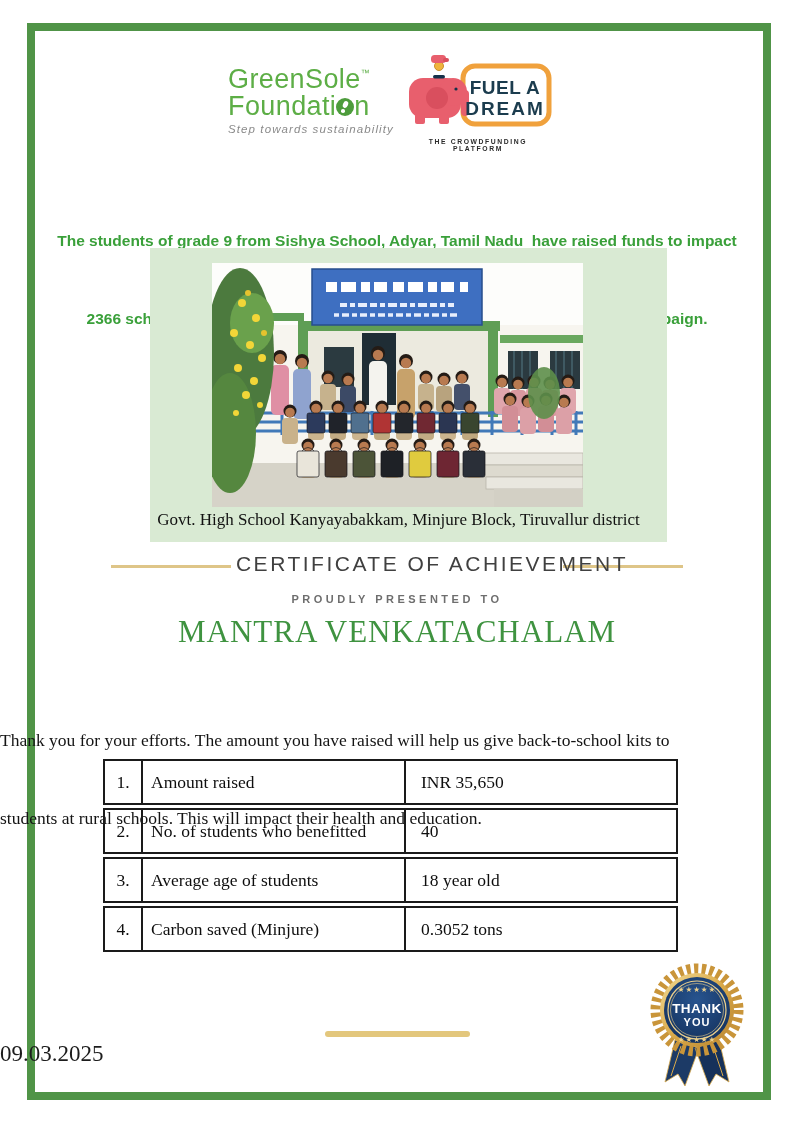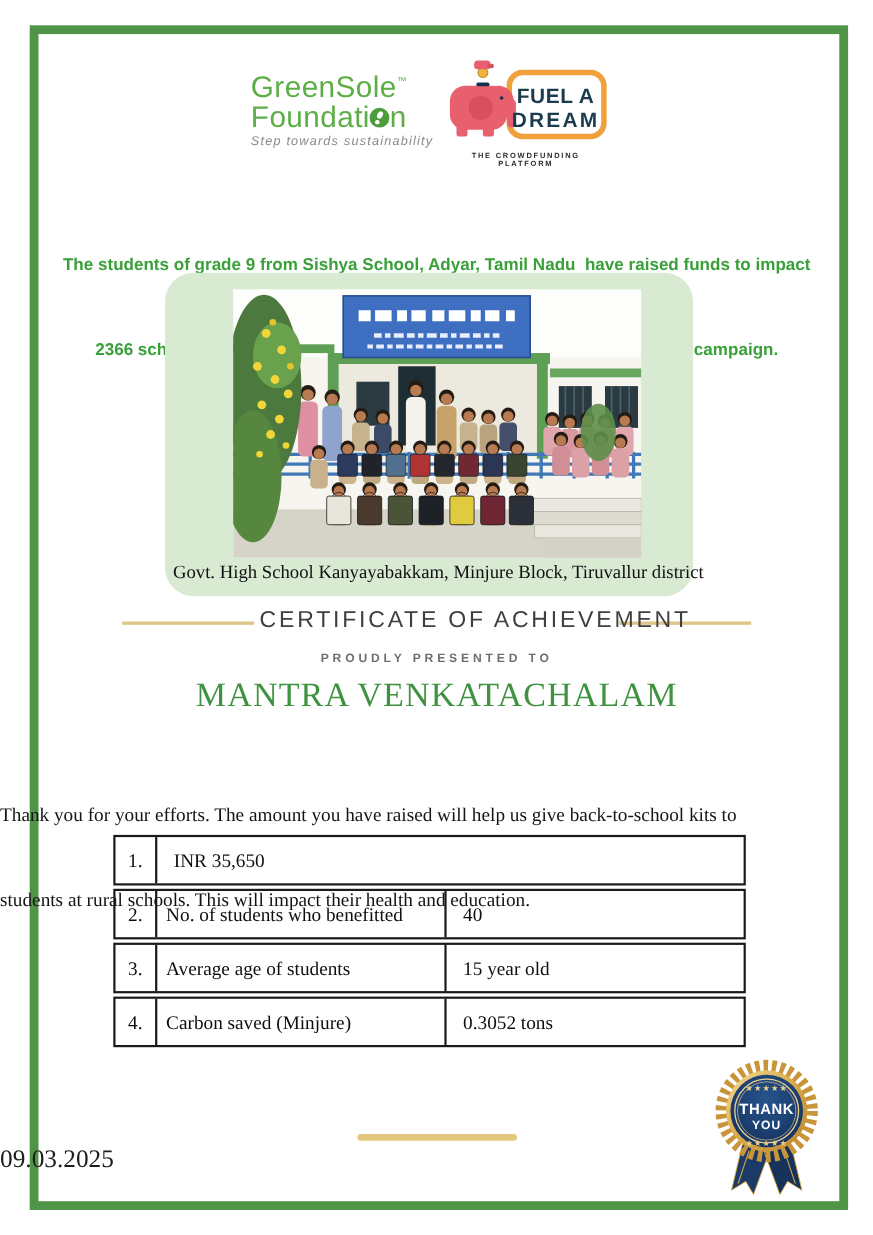--- a/index.html
+++ b/index.html
@@ -21,21 +21,21 @@
 
   .fad-logo{left:403px;top:52px;width:155px;}
   .fad-tag{font-family:"Liberation Sans",sans-serif;color:#2b2b2b;font-size:6.8px;font-weight:bold;letter-spacing:1.6px;margin-top:2px;text-align:center;width:150px;}
 
   
   .intro{left:0;top:176px;width:794px;text-align:center;
          font-family:"Liberation Sans",sans-serif;font-weight:bold;font-size:15.5px;
          color:#3aa03a;line-height:26px;white-space:pre;}
 
   
-  .mat{left:150px;top:248px;width:480px;height:294px;background:#d9ead3;border-radius:26px;}
+  .mat{left:150px;top:248px;width:517px;height:294px;background:#d9ead3;}
   .photo{left:62px;top:15px;width:371px;height:244px;}
   .caption{left:0;top:262px;width:497px;text-align:center;font-size:17px;color:#111;}
 
   
   .cert-heading{left:0;top:552px;width:794px;text-align:center;
                 font-family:Liberation Sans, sans-serif;font-size:21px;letter-spacing:2.5px;color:#404040;padding-left:35px;}
   .gold-line{height:2.5px;background:#dec588;}
   .gl-left{left:111px;top:565px;width:120px;}
   .gl-right{left:563px;top:565px;width:120px;}
   .presented{left:0;top:593px;width:794px;text-align:center;
@@ -239,31 +239,32 @@
 <div class="abs name">MANTRA VENKATACHALAM</div>
 
 <div class="abs message">
   <div>Thank you for your efforts. The amount you have raised will help us give back-to-school kits to</div>
   <div>students at rural schools. This will impact their health and education.</div>
 </div>
 
 <div class="abs impact">
   <div class="trow">
     <div class="tnum">1.</div>
+    <div class="tlabel">Amount raised</div>
     <div class="tvalue">INR 35,650</div>
   </div>
   <div class="trow">
     <div class="tnum">2.</div>
     <div class="tlabel">No. of students who benefitted</div>
     <div class="tvalue">40</div>
   </div>
   <div class="trow">
     <div class="tnum">3.</div>
     <div class="tlabel">Average age of students</div>
-    <div class="tvalue">15 year old</div>
+    <div class="tvalue">18 year old</div>
   </div>
   <div class="trow">
     <div class="tnum">4.</div>
     <div class="tlabel">Carbon saved (Minjure)</div>
     <div class="tvalue">0.3052 tons</div>
   </div>
 </div>
 
 <div class="abs date-bar"></div>
 <div class="abs date-text">09.03.2025</div>

